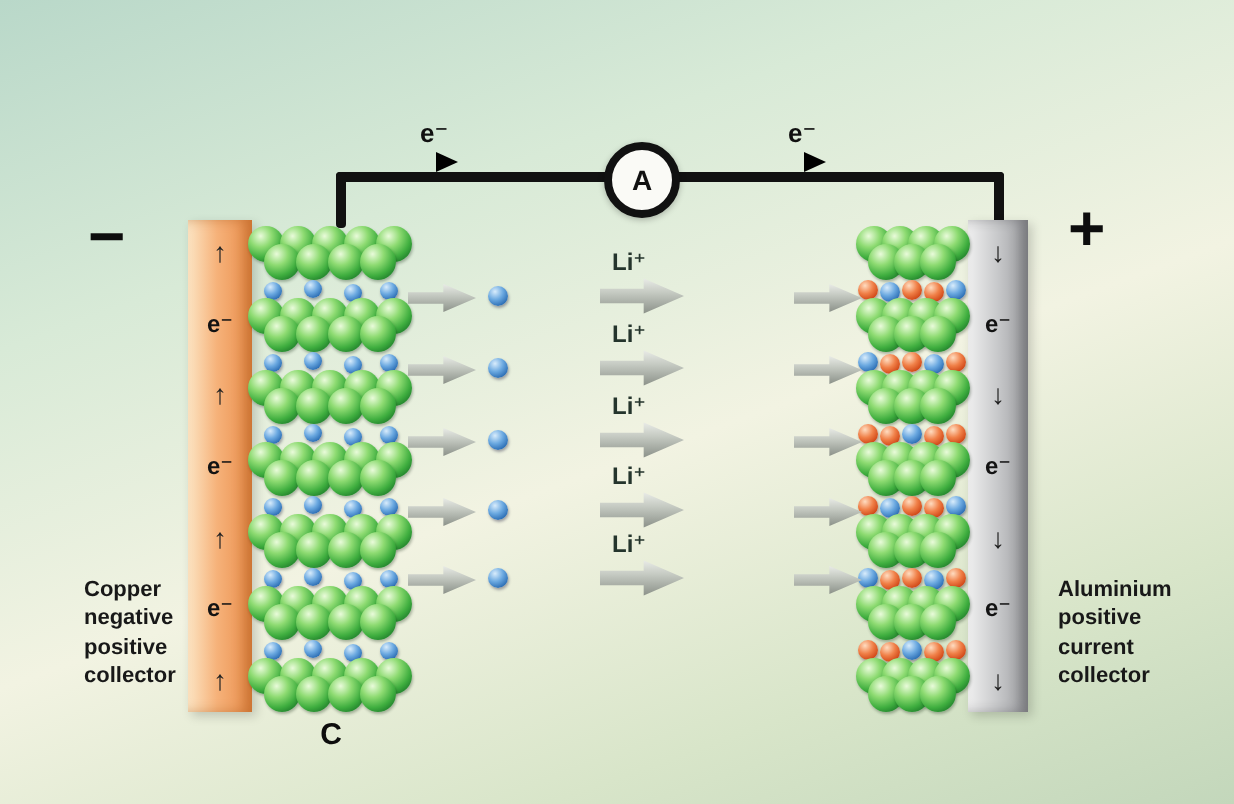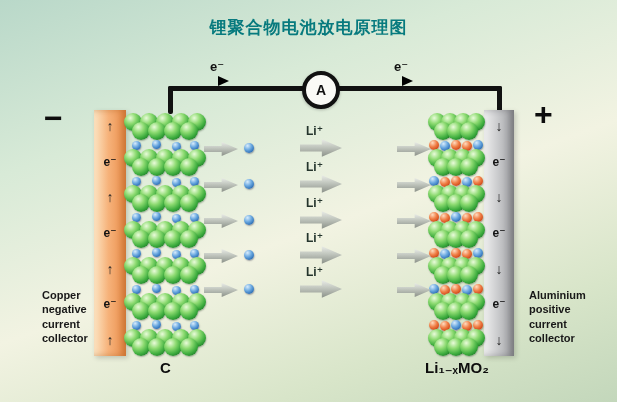--- a/index.html
+++ b/index.html
@@ -62,21 +62,20 @@
   .lab-m{left:410px;width:94px;}
   .side-cap{position:absolute;top:288px;font-size:11px;line-height:1.3;font-weight:600;
     color:#181818;white-space:pre-line;}
   .cap-l{left:42px;width:60px;}
   .cap-r{left:529px;width:70px;}
 </style>
 </head>
 <body>
 
 <div class="stage">
-  <div class="title" style="color: rgb(7, 122, 126);">锂聚合物电池放电原理图</div>
 
   <div class="wire wire-h"></div>
   <div class="wire wire-vl"></div>
   <div class="wire wire-vr"></div>
 
   <div class="e-wire" style="left:210px">e⁻</div>
   <div class="tri" style="left:218px"></div>
   <div class="e-wire" style="left:394px">e⁻</div>
   <div class="tri" style="left:402px"></div>
 
@@ -366,23 +365,22 @@
         <span class="arr arr-sm" style="left: 0px; top: 17px;"></span>
         <span class="sph ion-blue" style="left: 40px; top: 19px; width: 10px; height: 10px;"></span>
         <span class="li-label" style="left: 102px; top: 0px;">Li⁺</span>
         <span class="arr arr-lg" style="left: 96px; top: 14px;"></span>
         <span class="arr arr-sm" style="left: 193px; top: 17px;"></span>
       </div>
     </div>
 
 
   <div class="elabel lab-c">C</div>
-  <div class="elabel lab-m">Li₁₋ₓMO₂</div>
 
   <div class="side-cap cap-l">Copper
 negative
-current
+positive
 collector</div>
   <div class="side-cap cap-r">Aluminium
 positive
 current
 collector</div>
 </div>
 
 </body></html>

